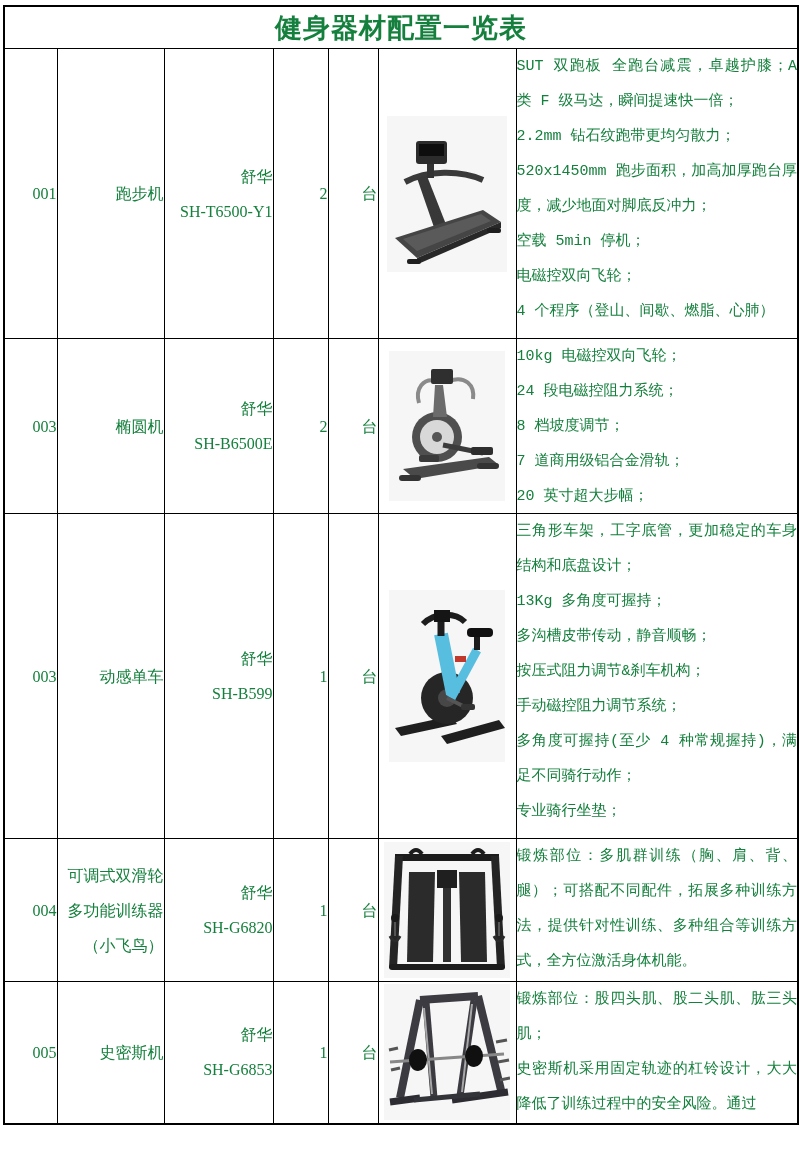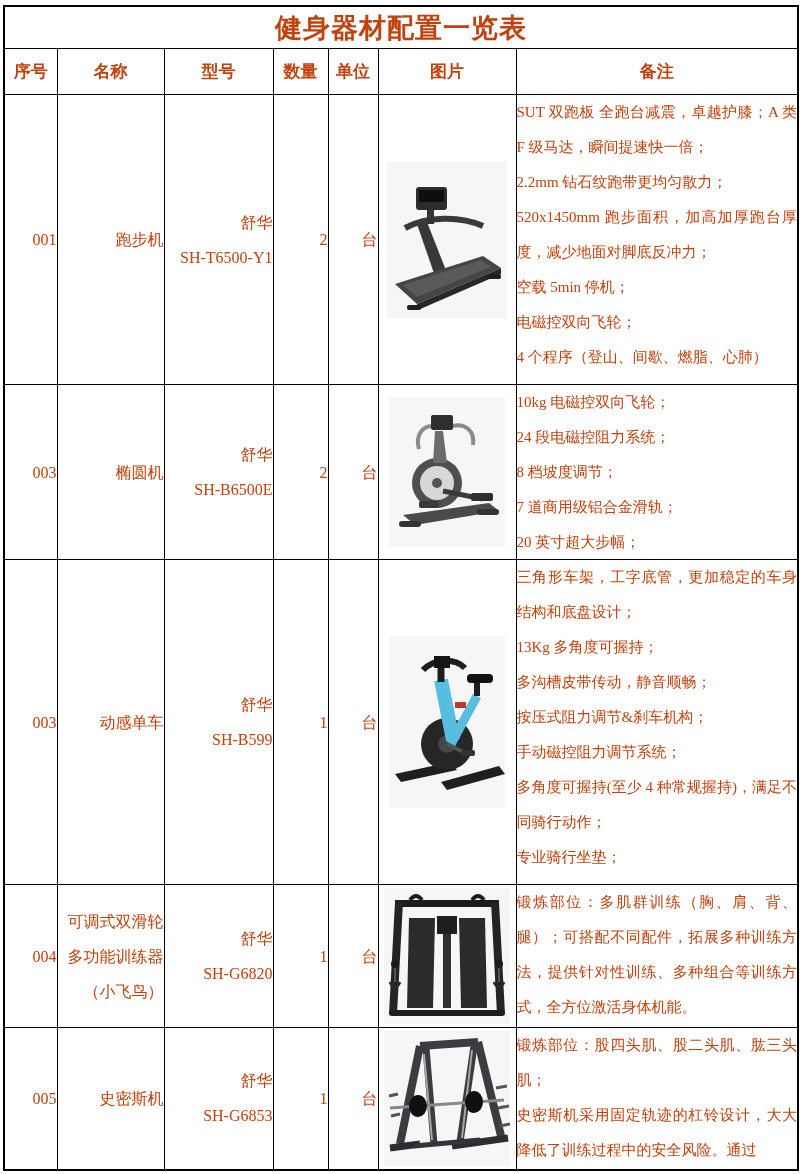--- a/index.html
+++ b/index.html
@@ -1,18 +1,18 @@
 <!DOCTYPE html>
 <html><head>
 <meta charset="utf-8">
 <style>
   html,body{margin:0;padding:0;background:#ffffff;}
   .page{
     position:relative;width:800px;height:1174px;overflow:hidden;background:#fff;
-    font-family:"Liberation Serif","DejaVu Serif",serif;color:#c2410c;
+    font-family:"Liberation Serif","DejaVu Serif",serif;color:#15803d;
   }
   table.cfg{
     position:absolute;left:3px;top:5px;width:794px;
     border-collapse:collapse;table-layout:fixed;
     border:2px solid #000;
   }
   table.cfg td{border:1px solid #000;padding:0;overflow:hidden;}
   .title-cell{
     height:41px;text-align:center;vertical-align:middle;
     font-family:"Liberation Sans","DejaVu Sans",sans-serif;
@@ -21,21 +21,21 @@
   .head-cell{
     height:45px;text-align:center;vertical-align:middle;
     font-family:"Liberation Sans","DejaVu Sans",sans-serif;
     font-weight:bold;font-size:17px;
   }
   td.c{text-align:right;vertical-align:middle;font-size:16px;line-height:35px;}
   td.cell-name{padding:0 8px;}
   td.imgc{text-align:center;vertical-align:middle;}
   td.remarks{vertical-align:top;padding:2px 6px 0 7px;font-size:15px;line-height:35px;text-align:justify;}
   td.remarks .rbox{overflow:hidden;}
-  td.remarks p{margin:0;}
+  td.remarks p{margin:0;font-family:Liberation Mono, monospace;}
   .photo{display:inline-block;vertical-align:middle;background:#f6f6f6;}
 </style>
 </head>
 <body>
 
 <div class="page">
   <table class="cfg">
     <colgroup>
       <col style="width:53px">
         <col style="width:107px">
@@ -44,29 +44,20 @@
         <col style="width:50px">
         <col style="width:138px">
       <col style="width:282px">
     </colgroup>
 
     <tbody>
         <tr>
       <td class="title-cell" colspan="7">健身器材配置一览表</td>
     </tr>
 
-    <tr>
-      <td class="head-cell">序号</td>
-      <td class="head-cell">名称</td>
-      <td class="head-cell">型号</td>
-      <td class="head-cell">数量</td>
-      <td class="head-cell">单位</td>
-      <td class="head-cell">图片</td>
-      <td class="head-cell">备注</td>
-    </tr>
 
     <tr style="height:290px">
       <td class="c">001</td>
       <td class="c cell-name">跑步机</td>
       <td class="c">
         <div>舒华</div>
         <div>SH-T6500-Y1</div>
       </td>
       <td class="c">2</td>
       <td class="c">台</td>

